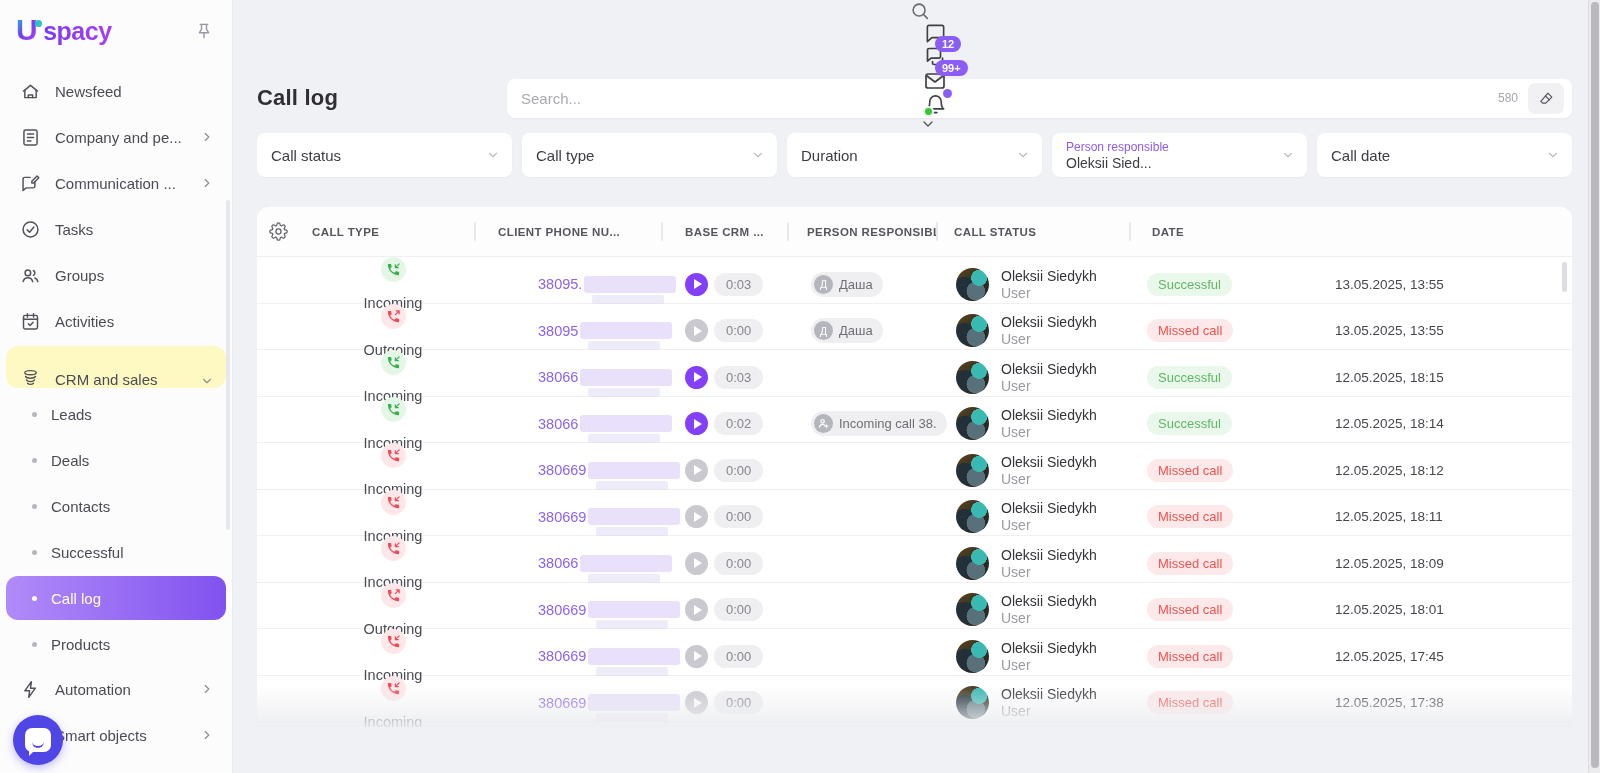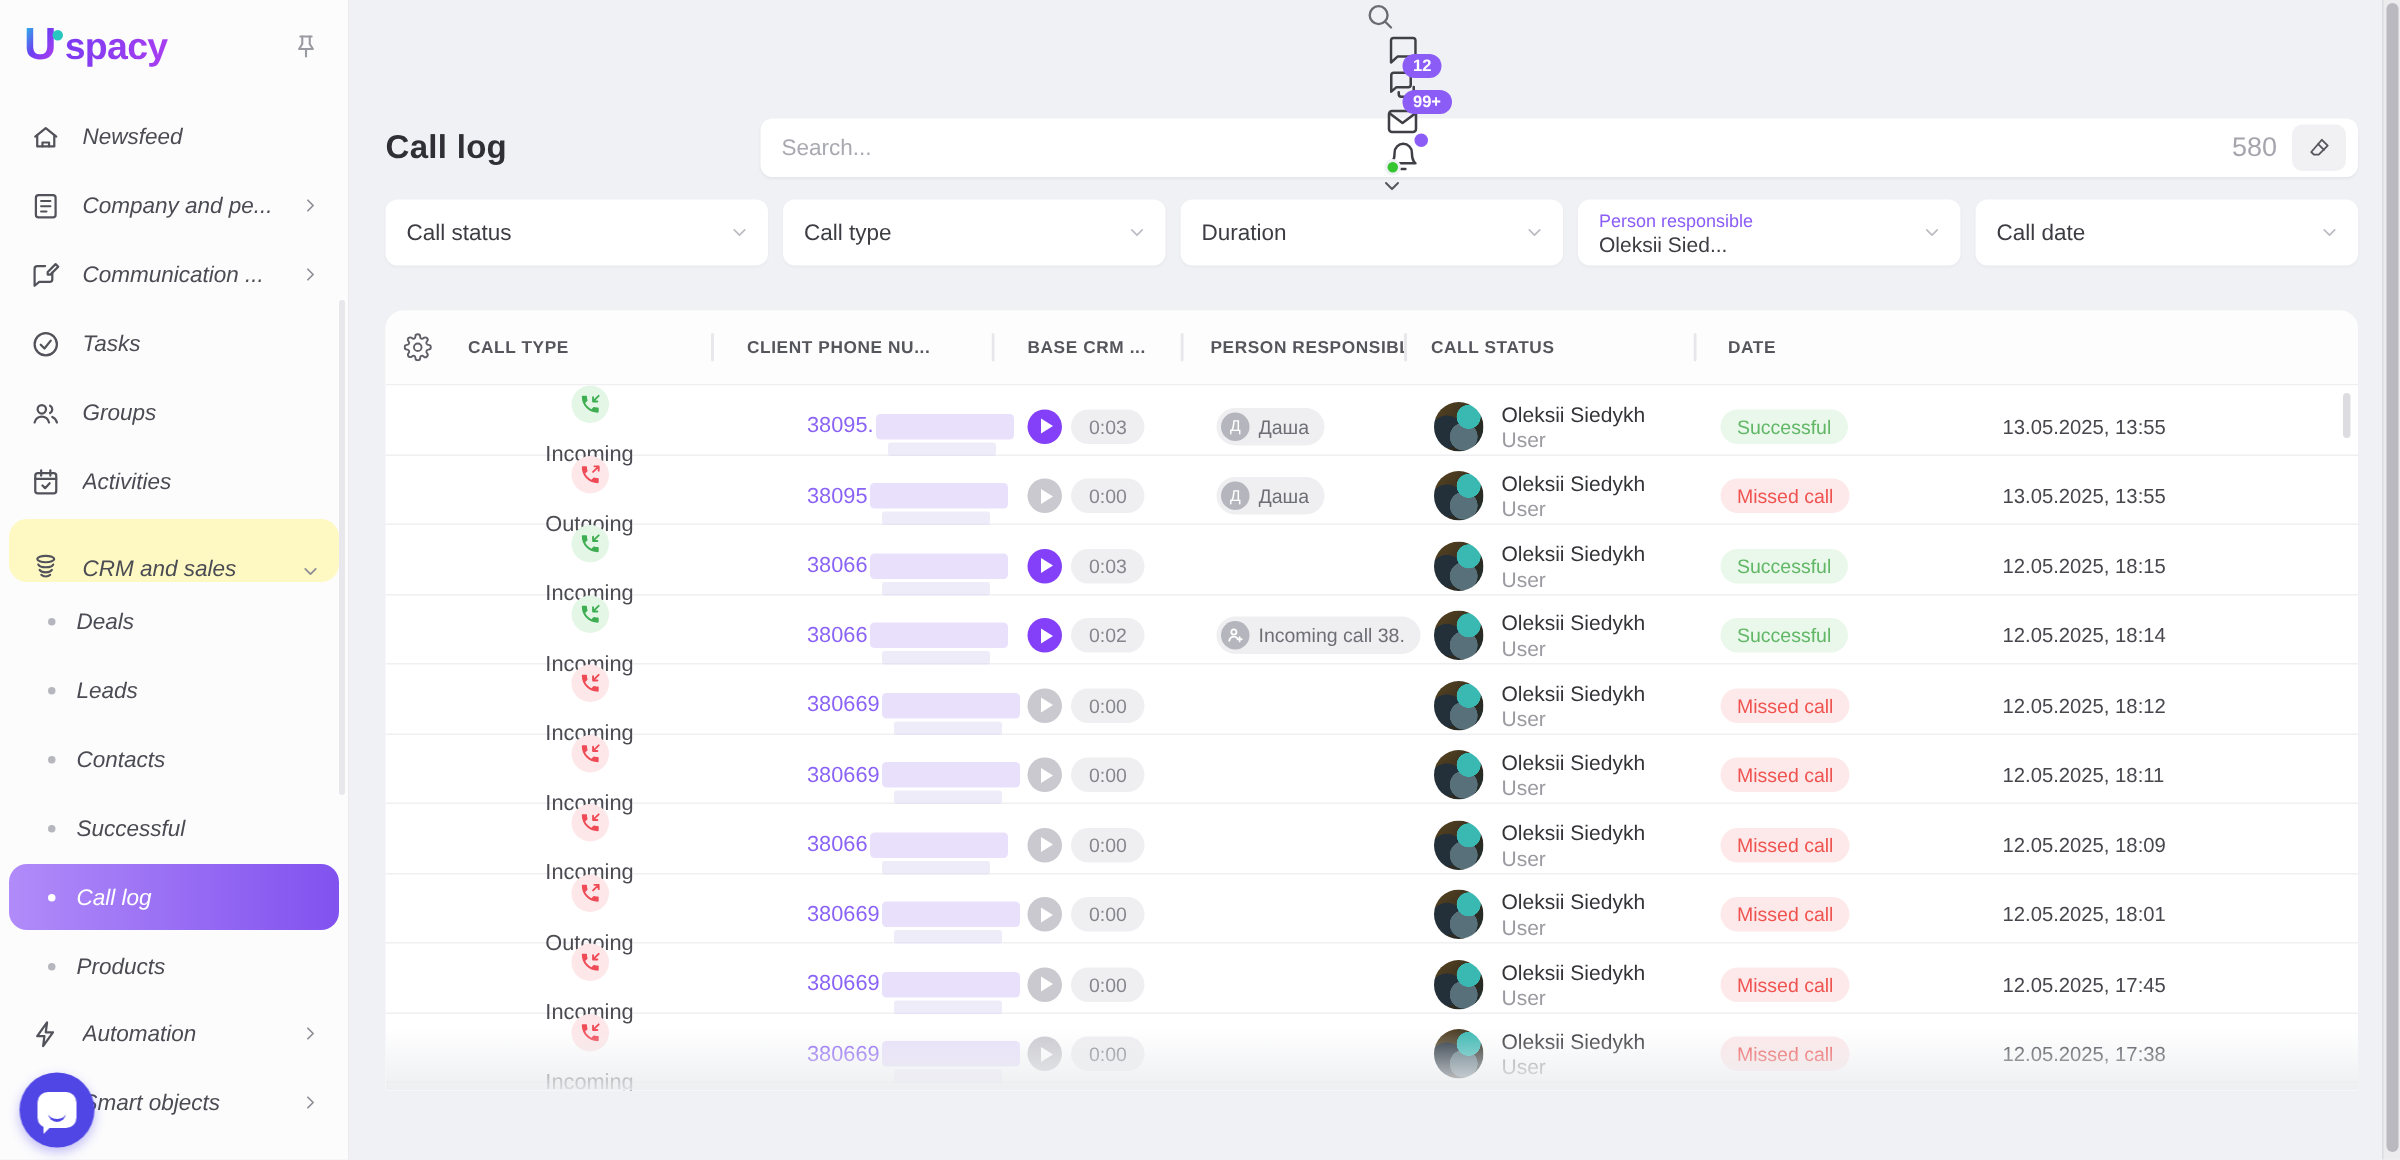--- a/index.html
+++ b/index.html
@@ -6,21 +6,21 @@
   html,body { width:1600px; height:773px; overflow:hidden; font-family:"Liberation Sans", sans-serif; background:#f0f1f4; }
 
   
   .sidebar { position:fixed; left:0; top:0; width:233px; height:773px; background:#fcfcfd; border-right:1px solid #ebebef; z-index:20; }
   .sidebar-head { display:flex; align-items:center; justify-content:space-between; padding:16px 18px 10px 16px; }
   .logo { font-weight:700; font-size:26px; letter-spacing:-0.5px; display:flex; align-items:flex-start; cursor:pointer; }
   .logo .u { background:linear-gradient(125deg,#29b7e8 5%,#6d3ef2 45%,#b13df0 90%); -webkit-background-clip:text; background-clip:text; color:transparent; font-size:30px; line-height:28px; }
   .logo .dot { width:7px; height:7px; border-radius:50%; background:#27c6c0; margin:4px 1px 0 -2px; }
   .logo .rest { background:linear-gradient(95deg,#7a3bf2,#a93ef0); -webkit-background-clip:text; background-clip:text; color:transparent; font-size:25px; line-height:30px; }
   .pin-btn { color:#9a9aa3; cursor:pointer; display:flex; }
-  .nav { padding:14px 6px 0 6px; position:relative;font-style:italic; }
+  .nav { padding:14px 6px 0 6px; position:relative; }
   .nav-item { display:flex; align-items:center; gap:14px; height:42px; padding:0 12px 0 14px; border-radius:12px; color:#4b4b53; font-size:15px; cursor:pointer; margin-bottom:4px; position:relative; }
   .nav-item svg { flex:0 0 auto; }
   .nav-item .lbl { flex:1 1 auto; white-space:nowrap; overflow:hidden; text-overflow:ellipsis; }
   .nav-item .chev { color:#8d8d95; display:flex; }
   .nav-item.section-active { background:#fef9c3;align-items:flex-end; }
   .nav-sub { display:flex; align-items:center; gap:14px; height:44px; padding:0 12px 0 26px; border-radius:12px; color:#4b4b53; font-size:15px; cursor:pointer; margin-bottom:2px; }
   .nav-sub .bullet { width:5px; height:5px; border-radius:50%; background:#b6b6be; }
   .nav-sub.active { background:linear-gradient(90deg,#b18bf9 0%,#8152ef 100%); color:#ffffff; }
   .nav-sub.active .bullet { background:#ffffff; }
   .sidebar-scroll { position:absolute; right:2px; top:200px; width:4px; height:330px; background:#e7e7ec; border-radius:2px; }
@@ -46,21 +46,21 @@
   .online-dot { position:absolute; right:-1px; bottom:-1px; width:11px; height:11px; border-radius:50%; background:#35c632; border:2px solid #f0f1f4; }
   .tb-chevron { color:#55555c; margin-left:16px; cursor:pointer; display:flex; }
 
   
   .main { position:fixed; left:234px; top:57px; right:12px; bottom:0; padding:0 16px 0 23px; }
   .title-row { display:flex; align-items:center; margin-top:21px; height:40px; }
   .page-title { font-size:22px; font-weight:700; color:#2f2f35; width:250px; letter-spacing:.2px; }
   .searchbar { flex:1; height:39px; background:#fff; border-radius:8px; display:flex; align-items:center; padding:0 8px 0 14px; box-shadow:0 1px 2px rgba(40,40,60,.05); }
   .searchbar input { flex:1; border:none; outline:none; font-size:15px; color:#c2410c; background:transparent; font-family:"Liberation Sans",sans-serif; }
   .searchbar input::placeholder { color:#a9a9b1; }
-  .search-count { color:#a5a5ad; font-size:18px; margin-right:10px; }
+  .search-count { color:#a5a5ad; font-size:12px; margin-right:10px; }
   .eraser-btn { width:36px; height:31px; background:#f1f1f4; border-radius:7px; display:flex; align-items:center; justify-content:center; color:#55555c; cursor:pointer; }
 
   .filters { display:flex; gap:10px; margin-top:15px; }
   .filter { flex:1; height:44px; background:#fff; border-radius:8px; display:flex; align-items:center; padding:0 12px 0 14px; cursor:pointer; box-shadow:0 1px 2px rgba(40,40,60,.04); }
   .filter .flabel { flex:1; font-size:15px; color:#3c3c43; }
   .filter .fchev { color:#bcbcc4; display:flex; }
   .filter.filled { flex-direction:row; }
   .filter .two-line { flex:1; display:flex; flex-direction:column; justify-content:center; gap:1px; }
   .filter .two-line .small-lbl { font-size:12px; color:#8b5cf6; }
   .filter .two-line .val { font-size:14px; color:#3c3c43; }
@@ -209,25 +209,25 @@
       <span class="lbl">CRM and sales</span>
       <span class="chev">
           <svg width="14" height="14" viewBox="0 0 24 24" fill="none" stroke="currentColor" stroke-width="2" stroke-linecap="round" stroke-linejoin="round">
             <polyline points="6 9 12 15 18 9"></polyline>
           </svg>
         </span>
     </div>
 
     <div class="nav-sub">
         <span class="bullet"></span>
-        <span class="lbl">Deals</span>
+        <span class="lbl">Leads</span>
       </div>
     <div class="nav-sub">
         <span class="bullet"></span>
-        <span class="lbl">Leads</span>
+        <span class="lbl">Deals</span>
       </div>
     <div class="nav-sub">
         <span class="bullet"></span>
         <span class="lbl">Contacts</span>
       </div>
     <div class="nav-sub">
         <span class="bullet"></span>
         <span class="lbl">Successful</span>
       </div>
     <div class="nav-sub active">

